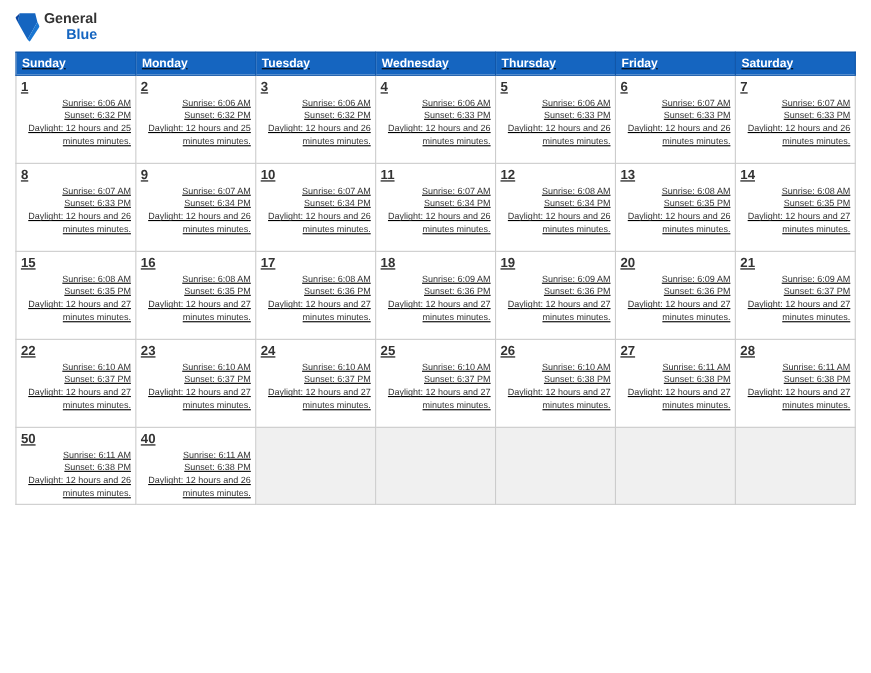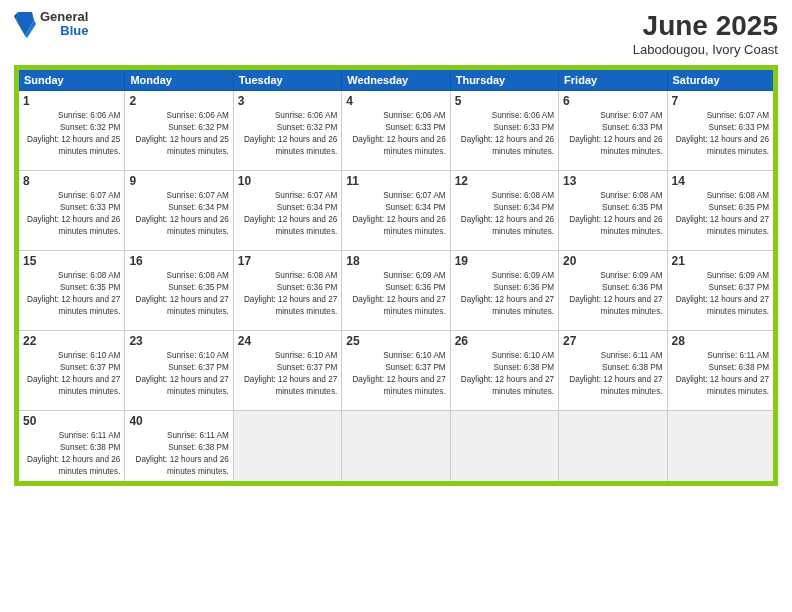--- a/index.html
+++ b/index.html
@@ -49,21 +49,22 @@
       font-weight: bold;
       color: #333;
     }
     .location {
       font-size: 13px;
       color: #333;
     }
     .calendar {
       width: 100%;
       border-collapse: collapse;
-      border: 5px solid #84cc16;
+      border: 1px solid #84cc16;
+      text-decoration: underline;
     }
     .calendar th {
       background: #1565c0;
       color: #fff;
       font-size: 11px;
       font-weight: bold;
       padding: 4px 5px;
       text-align: left;
       border: 1px solid #1156a8;
     }
@@ -105,24 +106,20 @@
     <div class="logo">
       <svg class="logo-icon" viewBox="0 0 22 28" fill="none">
         <polygon points="4,2 18,2 20,10 11,26 2,10" fill="#1565c0"></polygon>
         <polygon points="11,26 20,10 22,14 13,28" fill="#1976d2"></polygon>
         <polygon points="4,2 2,10 0,6" fill="#0d47a1"></polygon>
       </svg>
       <div class="logo-text">
         <span class="general">General</span>
         <span class="blue">Blue</span>
       </div>
-    </div>
-    <div class="title-block">
-      <div class="month-title">June 2025</div>
-      <div class="location">Labodougou, Ivory Coast</div>
     </div>
   </div>
 
   <table class="calendar">
     <thead>
       <tr>
         <th>Sunday</th>
         <th>Monday</th>
         <th>Tuesday</th>
         <th>Wednesday</th>

